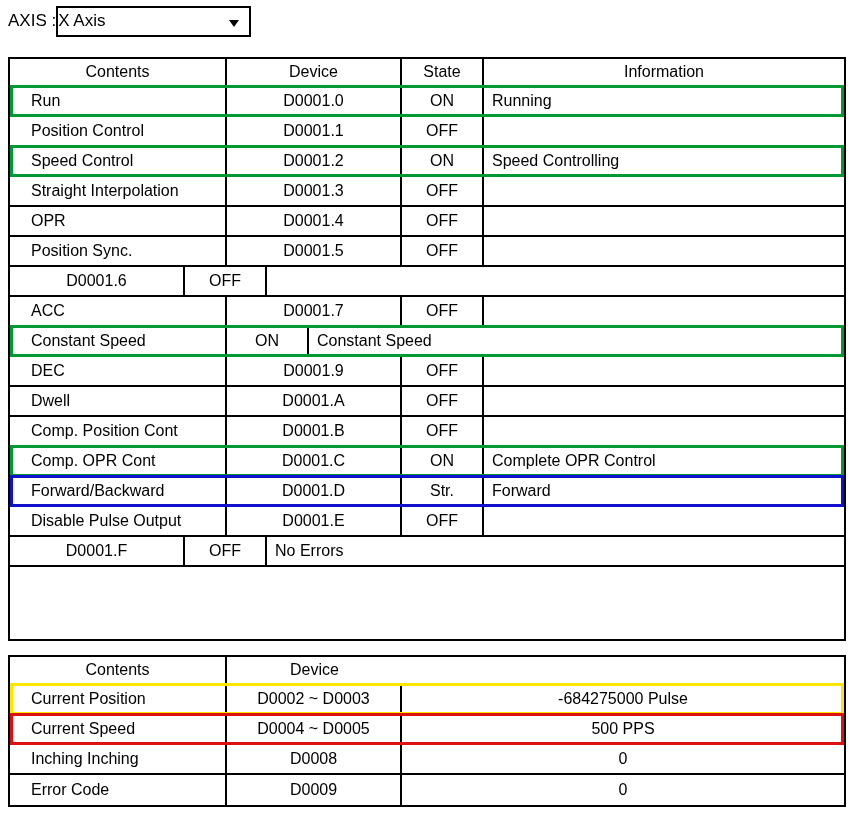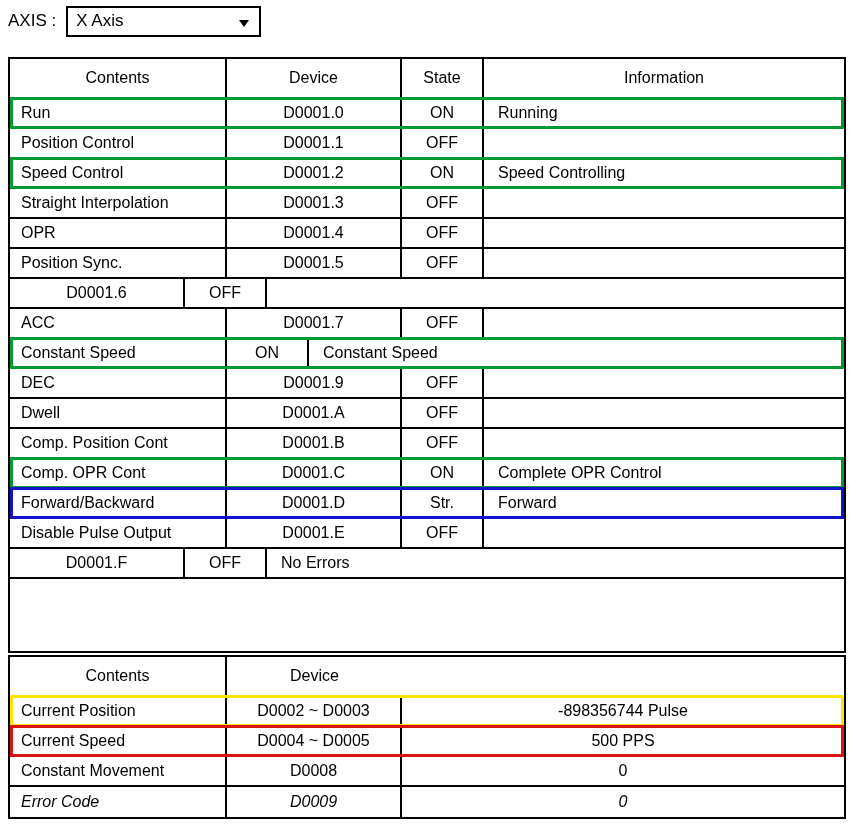--- a/index.html
+++ b/index.html
@@ -4,49 +4,49 @@
 <style>
   html,body { margin:0; padding:0; background:#ffffff; }
   body {
     width:850px; height:840px; position:relative; overflow:hidden;
     font-family:"Liberation Sans", sans-serif; color:#000;
   }
   * { box-sizing:border-box; }
 
   
   .axis-row { position:absolute; left:8px; top:5px; height:32px; display:flex; align-items:center; }
-  .axis-label { font-size:17px; margin-right:10px; }
+  .axis-label { font-size:17px; }
   .axis-select {
     width:195px; height:31px; border:2px solid #000; background:#fff;
-    display:flex; align-items:center; padding:0 8px; font-size:17px;
+    display:flex; align-items:center; padding:0 0; font-size:17px;
     cursor:default; position:relative;
   }
   .axis-select .arrow {
     position:absolute; right:10px; top:12px;
     width:0; height:0; border-left:5px solid transparent;
     border-right:5px solid transparent; border-top:7px solid #000;
   }
 
   
   .tbl { position:absolute; left:8px; width:838px; border:2px solid #000; background:#fff; }
   .tbl-status { top:57px; }
   .tbl-pv     { top:655px; }
 
   .row { display:flex; height:30px; border-bottom:2px solid #000; position:relative; background:#fff; }
-  .thead { height:40px; font-size:17px; }
+  .thead { height:28px; font-size:17px; }
   .thead .cell { justify-content:center; padding-left:0; }
-  .tbl-pv .row:last-child { border-bottom:none;font-style:italic; }
+  .tbl-pv .row:last-child { border-bottom:none; }
 
   .cell { display:flex; align-items:center; font-size:16px; border-right:2px solid #000; overflow:hidden; white-space:nowrap; }
   .cell:last-child { border-right:none; }
 
-  .c-contents { width:217px; padding-left:11px; }
+  .c-contents { width:217px; padding-left:21px; }
   .c-device   { width:175px; justify-content:center; }
   .c-state    { width:82px;  justify-content:center; }
-  .c-info     { flex:1; padding-left:14px; }
+  .c-info     { flex:1; padding-left:8px; }
   .c-pv       { flex:1; justify-content:center; }
 
   .footer-space { height:72px; background:#fff; }
 
   
   .row.hl::after {
     content:""; position:absolute; left:0; right:0; top:-2px; bottom:-2px;
     border:3px solid var(--hl,#009933); pointer-events:none; z-index:2;
   }
 </style>
@@ -170,29 +170,29 @@
 
   <div class="tbl tbl-pv">
     <div class="row thead">
       <div class="cell c-contents">Contents</div>
       <div class="cell c-device">Device</div>
     </div>
     <div id="pv-body">
         <div class="row hl" style="--hl: #ffe600;">
           <div class="cell c-contents">Current Position</div>
           <div class="cell c-device">D0002 ~ D0003</div>
-          <div class="cell c-pv">-898356744 Pulse</div>
+          <div class="cell c-pv">-684275000 Pulse</div>
         </div>
         <div class="row hl" style="--hl: #dd1111;">
           <div class="cell c-contents">Current Speed</div>
           <div class="cell c-device">D0004 ~ D0005</div>
           <div class="cell c-pv">500 PPS</div>
         </div>
         <div class="row">
-          <div class="cell c-contents">Constant Movement</div>
+          <div class="cell c-contents">Inching Inching</div>
           <div class="cell c-device">D0008</div>
           <div class="cell c-pv">0</div>
         </div>
         <div class="row">
           <div class="cell c-contents">Error Code</div>
           <div class="cell c-device">D0009</div>
           <div class="cell c-pv">0</div>
         </div>
       </div>
   </div>

